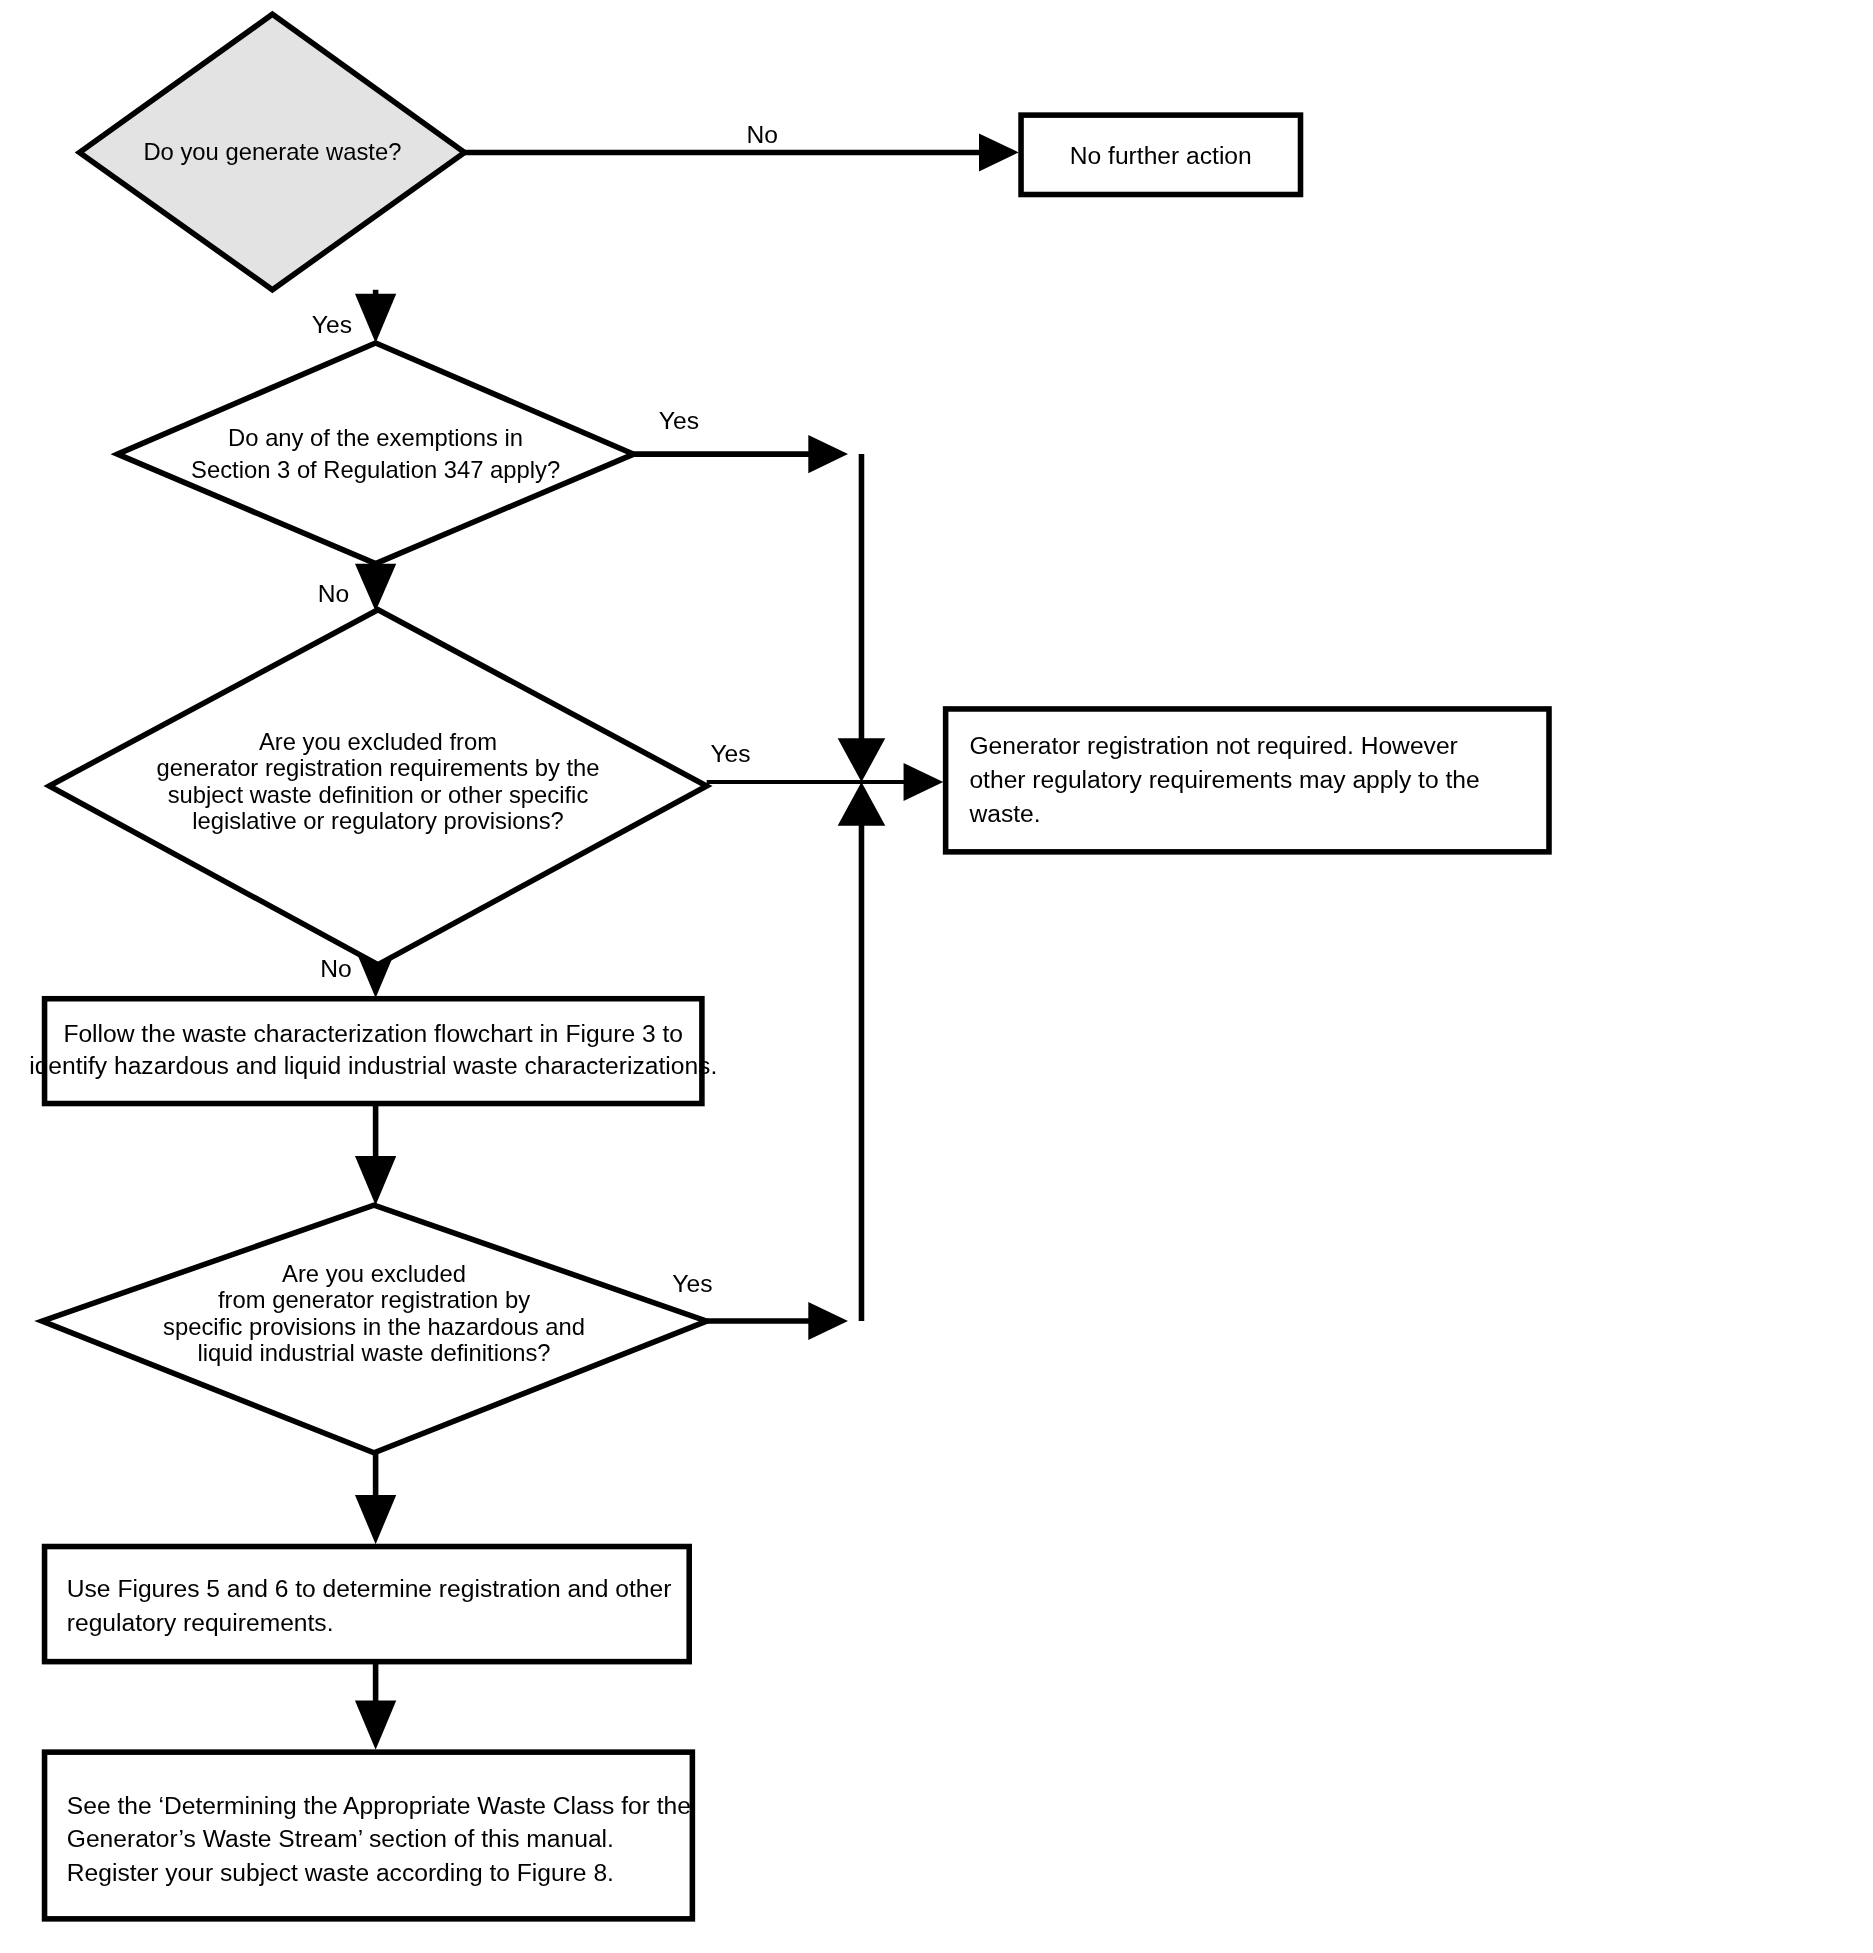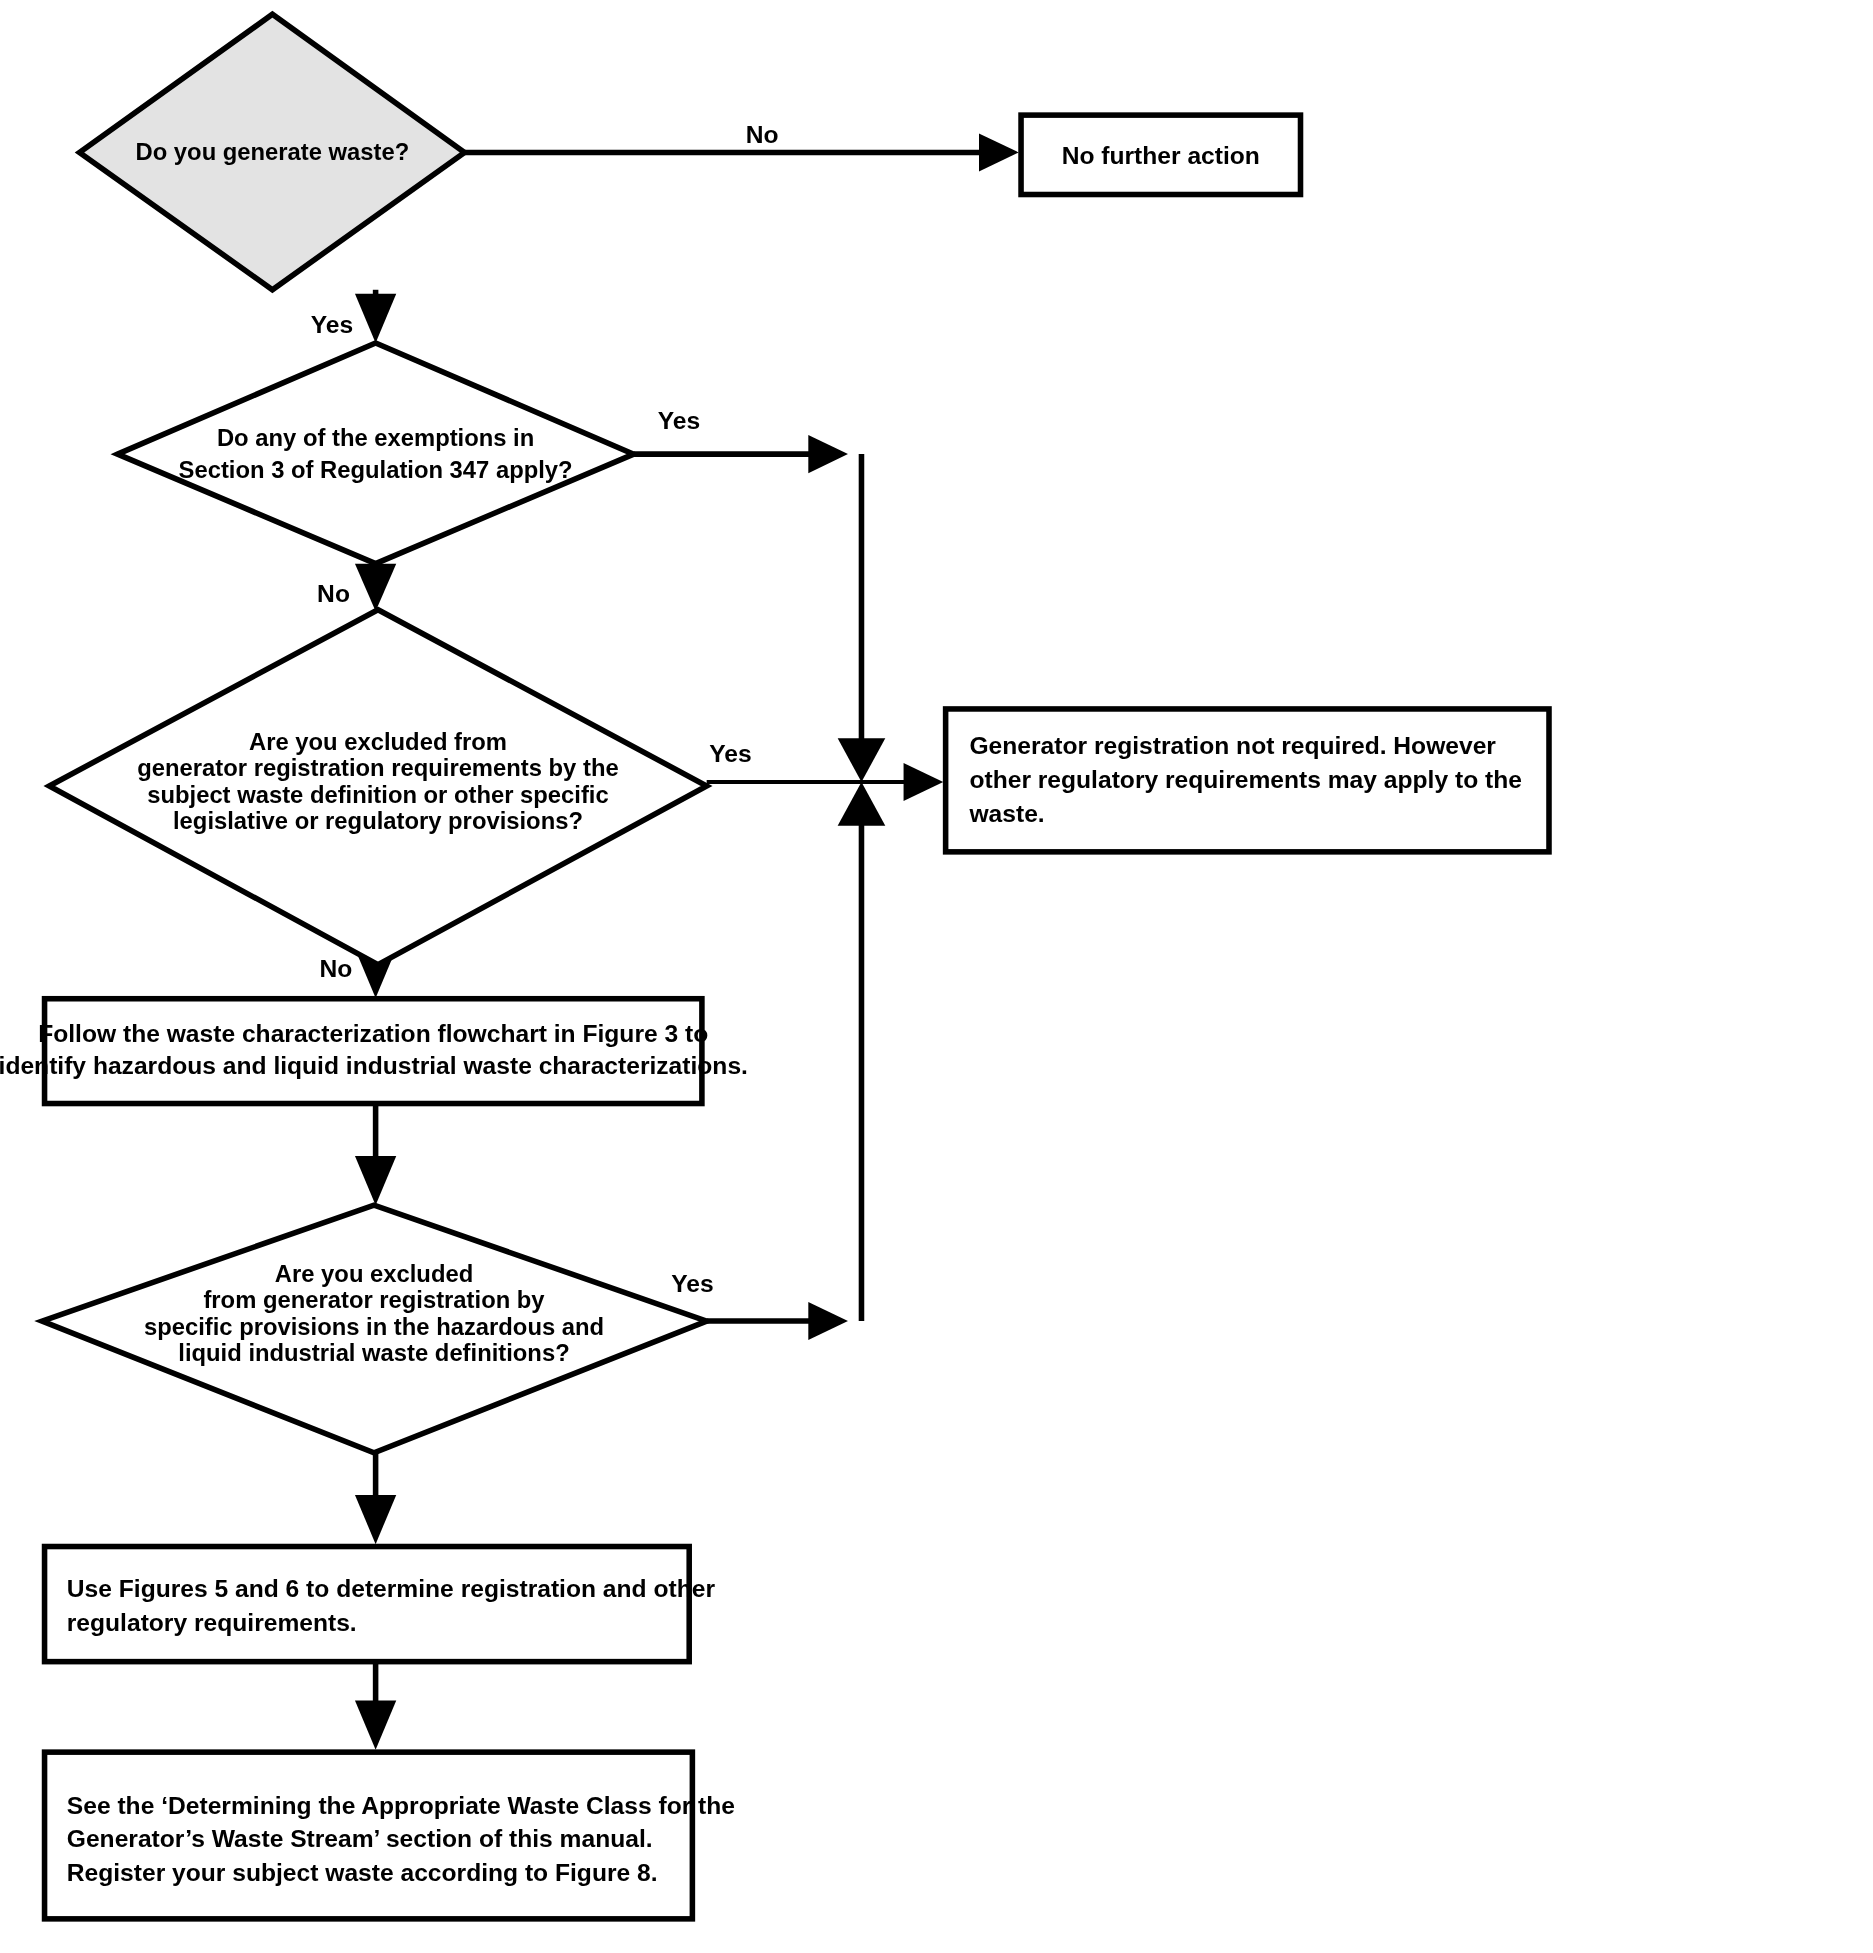--- a/index.html
+++ b/index.html
@@ -9,21 +9,20 @@
   }
   body {
     font-family: "Liberation Sans", sans-serif;
   }
   #flowchart-root {
     position: relative;
     width: 1785px;
     height: 1953px;
     background: #ffffff;
     overflow: hidden;
-    font-weight: bold;
   }
   svg.chart-canvas {
     position: absolute;
     top: 0;
     left: 0;
     width: 1873px;
     height: 1953px;
     display: block;
   }
   .node-shape {

